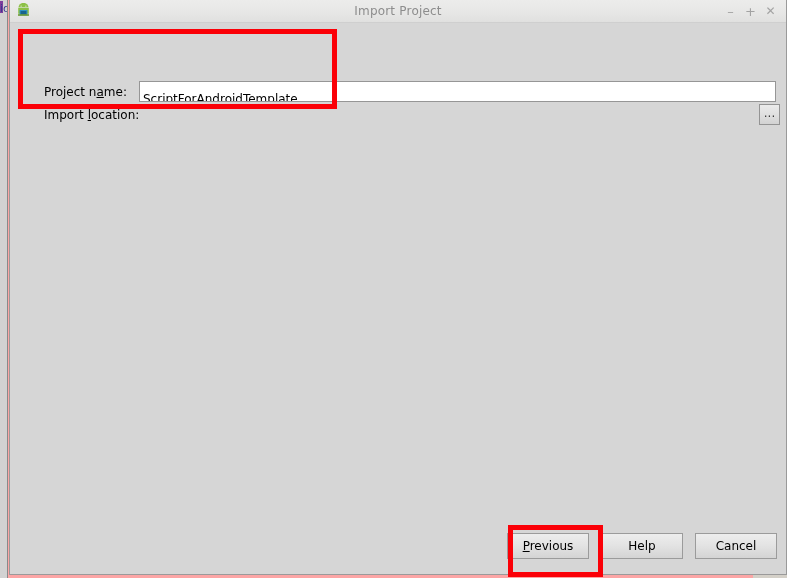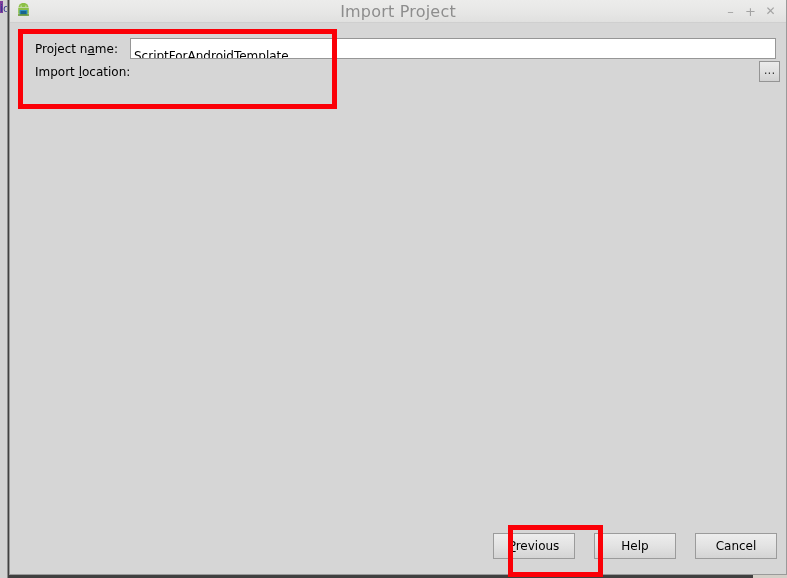--- a/index.html
+++ b/index.html
@@ -15,21 +15,21 @@
     font-size: 12px;
     color: #000000;
     -webkit-font-smoothing: antialiased;
   }
 
   
   #desktop {
     position: absolute;
     left: 0; top: 0;
     width: 753px; height: 578px;
-    background: #404040;
+    background: #fca5a5;
   }
   #bg-window-sliver {
     position: absolute;
     left: 0; top: 0;
     width: 8px;
     height: 578px;
     background: #d2d2d2;
     border-right: 1px solid #8a8a8a;
     box-sizing: border-box;
   }
@@ -79,21 +79,21 @@
     width: 17px;
     height: 17px;
   }
   #title-text {
     position: absolute;
     left: 0; right: 0;
     top: 0;
     height: 23px;
     line-height: 23px;
     text-align: center;
-    font-size: 16px;
+    font-size: 12px;
     color: #8d8d8d;
     letter-spacing: 0.2px;
   }
   .win-btn {
     position: absolute;
     top: 4px;
     width: 15px;
     height: 15px;
     line-height: 15px;
     text-align: center;
@@ -115,23 +115,24 @@
 
   
   #form {
     position: absolute;
     left: 0; top: 0;
     right: 0;
     height: 80px;
   }
   .form-row {
     position: absolute;
-    left: 0;
+    left: 9px;
     right: 0;
     height: 22px;
+    margin-top: 43px;
   }
   #row-name     { top: 15px; }
   #row-location { top: 38px; }
 
   .form-label {
     position: absolute;
     left: 25px;
     top: 0;
     height: 22px;
     line-height: 22px;
@@ -182,21 +183,21 @@
     user-select: none;
   }
 
   
   #button-bar {
     position: absolute;
     right: 9px;
     bottom: 14px;
     height: 26px;
     display: flex;
-    gap: 19px;
+    gap: 12px;
   }
   .dlg-button {
     width: 82px;
     height: 26px;
     background: linear-gradient(to bottom, #ededed 0%, #e3e3e3 48%, #d4d4d4 100%);
     border: 1px solid #9b9b9b;
     box-sizing: border-box;
     font-family: "DejaVu Sans", "Liberation Sans", sans-serif;
     font-size: 12px;
     color: #000;

